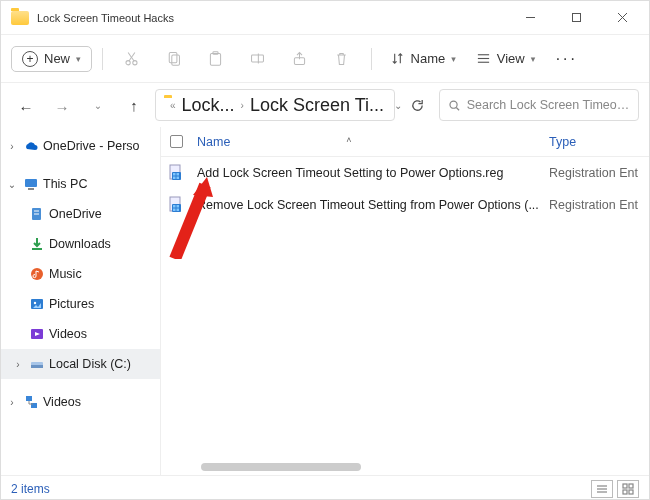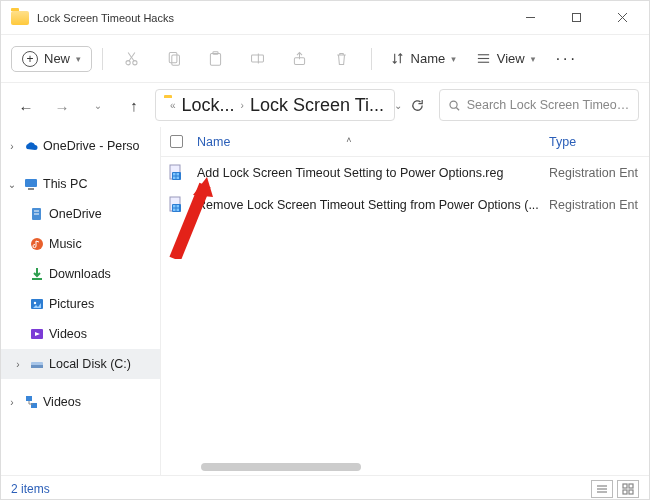--- a/index.html
+++ b/index.html
@@ -219,34 +219,34 @@
             <rect x="3" y="2" width="9" height="12" fill="#4a8fd6" rx="1"></rect>
             <line x1="5" y1="5" x2="10" y2="5" stroke="#fff"></line>
             <line x1="5" y1="8" x2="10" y2="8" stroke="#fff"></line>
           </svg>
         </span>
       <span>OneDrive</span>
     </div>
     <div class="sb-item child">
       <span class="sb-ico">
           <svg viewBox="0 0 16 16">
+            <path d="M8 2 v8 M5 7 l3 3 l3-3" stroke="#2e9e4f" stroke-width="2" fill="none"></path>
+            <line x1="3" y1="13" x2="13" y2="13" stroke="#2e9e4f" stroke-width="2"></line>
+          </svg>
+        </span>
+      <span>Downloads</span>
+    </div>
+    <div class="sb-item child">
+      <span class="sb-ico">
+          <svg viewBox="0 0 16 16">
             <circle cx="8" cy="8" r="6" fill="#e8602c"></circle>
             <path d="M7 5 v5 a1.5 1.5 0 1 1-1-1.3 M7 5 l3 1" stroke="#fff" fill="none"></path>
           </svg>
         </span>
       <span>Music</span>
-    </div>
-    <div class="sb-item child">
-      <span class="sb-ico">
-          <svg viewBox="0 0 16 16">
-            <path d="M8 2 v8 M5 7 l3 3 l3-3" stroke="#2e9e4f" stroke-width="2" fill="none"></path>
-            <line x1="3" y1="13" x2="13" y2="13" stroke="#2e9e4f" stroke-width="2"></line>
-          </svg>
-        </span>
-      <span>Downloads</span>
     </div>
     <div class="sb-item child">
       <span class="sb-ico">
           <svg viewBox="0 0 16 16">
             <rect x="2" y="3" width="12" height="10" fill="#2d7dd2" rx="1"></rect>
             <circle cx="6" cy="7" r="1.2" fill="#fff"></circle>
             <path d="M4 12 l3-3 l2 2 l3-4 v5z" fill="#9cd0ff"></path>
           </svg>
         </span>
       <span>Pictures</span>

